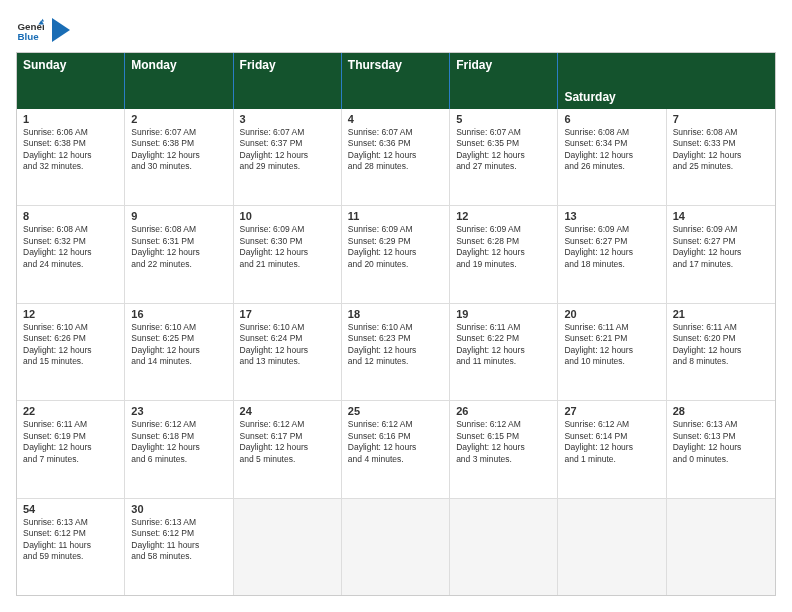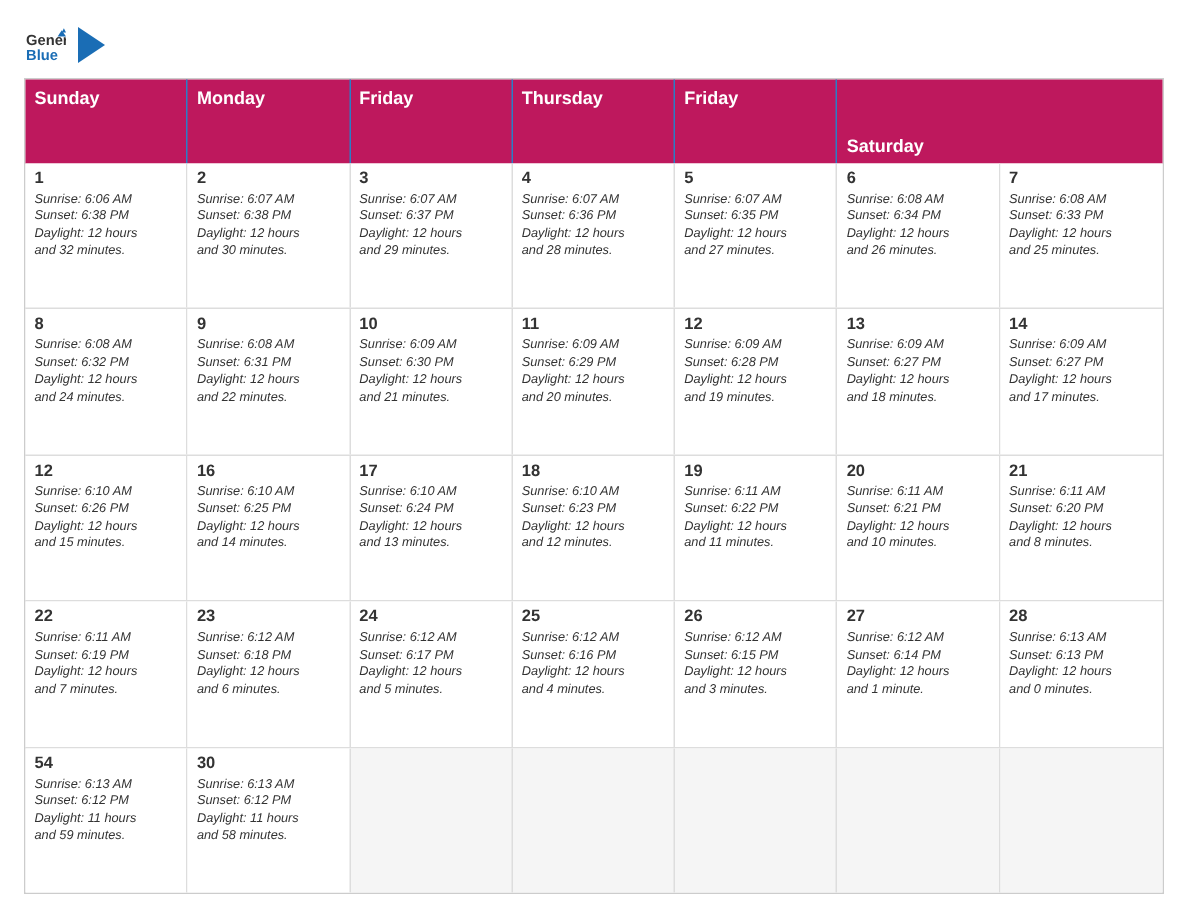--- a/index.html
+++ b/index.html
@@ -46,21 +46,21 @@
     }
     .calendar {
       flex: 1;
       display: flex;
       flex-direction: column;
       border: 1px solid #ccc;
     }
     .cal-header {
       display: grid;
       grid-template-columns: repeat(7, 1fr);
-      background: #be185d;
+      background: #14532d;
     }
     .cal-header-cell {
       color: #fff;
       font-size: 12px;
       font-weight: bold;
       padding: 5px 6px;
       text-align: left;
       border-right: 1px solid #2a7dc5;
     }
     .cal-header-cell:last-child { border-right: none; margin-top: 32px; }
@@ -89,21 +89,20 @@
     .cal-cell .day-num {
       font-size: 11px;
       font-weight: bold;
       display: block;
       margin-bottom: 2px;
     }
     .cal-cell .day-info {
       font-size: 8.5px;
       line-height: 1.35;
       color: #333;
-      font-style: italic;
     }
   </style>
 </head>
 <body>
 
 <div class="page">
   <div class="header">
     <div class="logo">
       <svg class="logo-icon" viewBox="0 0 40 40">
         <text x="2" y="20" font-size="14" font-weight="bold" fill="#333">General</text>

